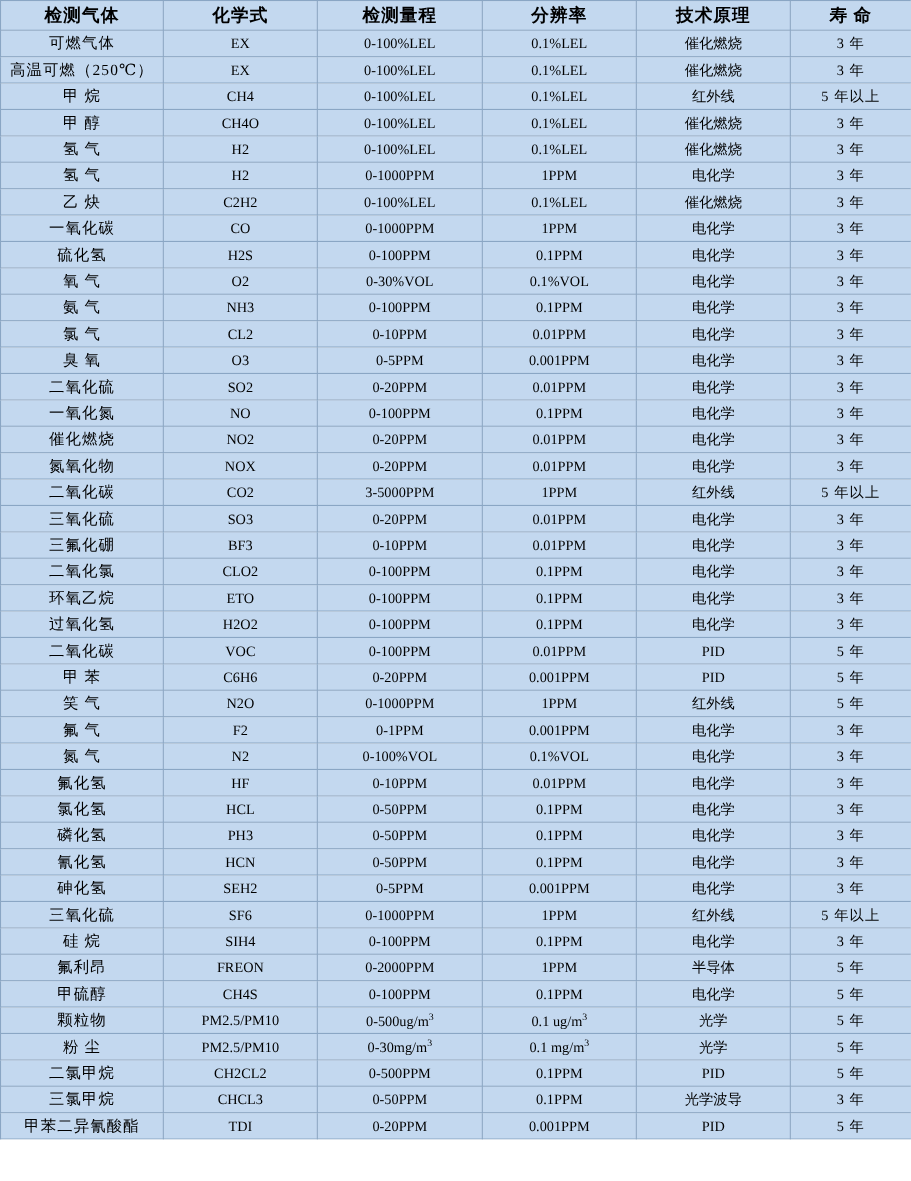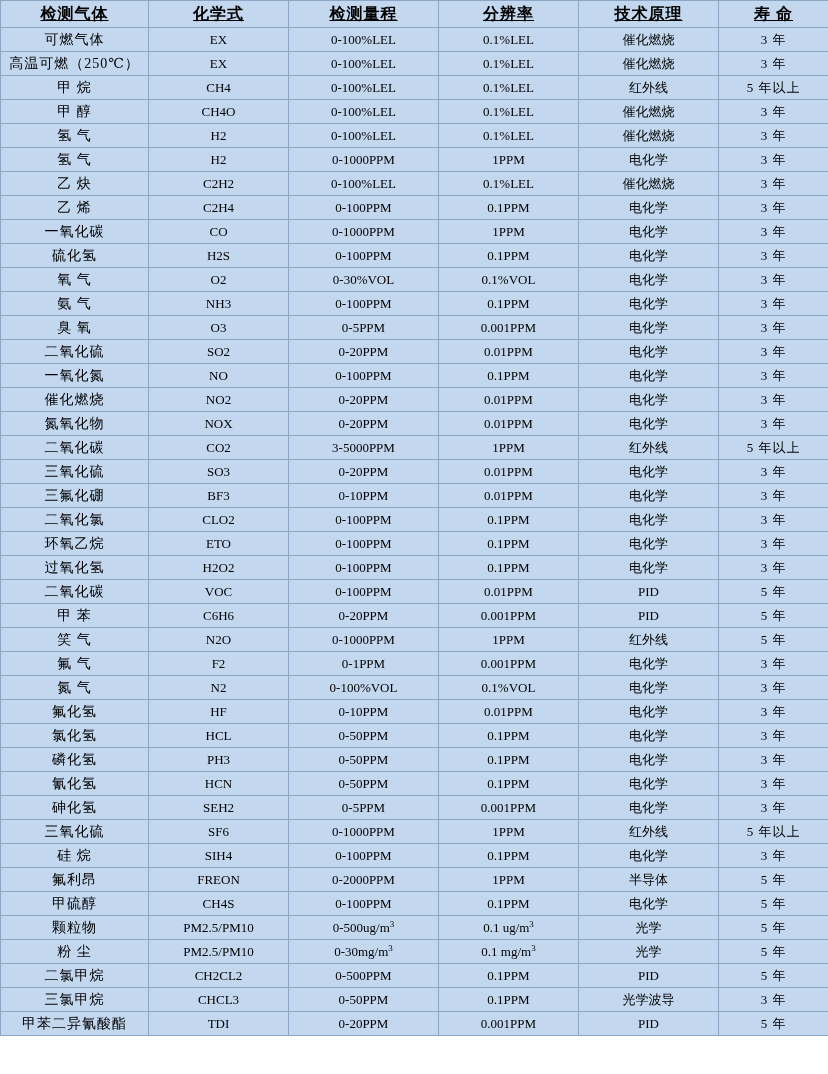--- a/index.html
+++ b/index.html
@@ -33,21 +33,20 @@
     height: 23px;
     padding: 0 2px;
     overflow: hidden;
     white-space: nowrap;
   }
   table.gas-table thead th {
     font-size: 16px;
     font-weight: bold;
     height: 26px;
     letter-spacing: 1px;
-    text-decoration: underline;
   }
   table.gas-table tbody td {
     font-size: 13px;
     font-weight: normal;
   }
   
   table.gas-table tbody td.col-name {
     font-size: 14px;
     letter-spacing: 1px;
   }
@@ -132,28 +131,20 @@
       </tr>
       <tr>
         <td class="col-name">乙 炔</td>
         <td class="col-formula">C2H2</td>
         <td class="col-range">0-100%LEL</td>
         <td class="col-resolution">0.1%LEL</td>
         <td class="col-principle">催化燃烧</td>
         <td class="col-life">3 年</td>
       </tr>
       <tr>
-        <td class="col-name">乙 烯</td>
-        <td class="col-formula">C2H4</td>
-        <td class="col-range">0-100PPM</td>
-        <td class="col-resolution">0.1PPM</td>
-        <td class="col-principle">电化学</td>
-        <td class="col-life">3 年</td>
-      </tr>
-      <tr>
         <td class="col-name">一氧化碳</td>
         <td class="col-formula">CO</td>
         <td class="col-range">0-1000PPM</td>
         <td class="col-resolution">1PPM</td>
         <td class="col-principle">电化学</td>
         <td class="col-life">3 年</td>
       </tr>
       <tr>
         <td class="col-name">硫化氢</td>
         <td class="col-formula">H2S</td>
@@ -168,20 +159,28 @@
         <td class="col-range">0-30%VOL</td>
         <td class="col-resolution">0.1%VOL</td>
         <td class="col-principle">电化学</td>
         <td class="col-life">3 年</td>
       </tr>
       <tr>
         <td class="col-name">氨 气</td>
         <td class="col-formula">NH3</td>
         <td class="col-range">0-100PPM</td>
         <td class="col-resolution">0.1PPM</td>
+        <td class="col-principle">电化学</td>
+        <td class="col-life">3 年</td>
+      </tr>
+      <tr>
+        <td class="col-name">氯 气</td>
+        <td class="col-formula">CL2</td>
+        <td class="col-range">0-10PPM</td>
+        <td class="col-resolution">0.01PPM</td>
         <td class="col-principle">电化学</td>
         <td class="col-life">3 年</td>
       </tr>
       <tr>
         <td class="col-name">臭 氧</td>
         <td class="col-formula">O3</td>
         <td class="col-range">0-5PPM</td>
         <td class="col-resolution">0.001PPM</td>
         <td class="col-principle">电化学</td>
         <td class="col-life">3 年</td>

